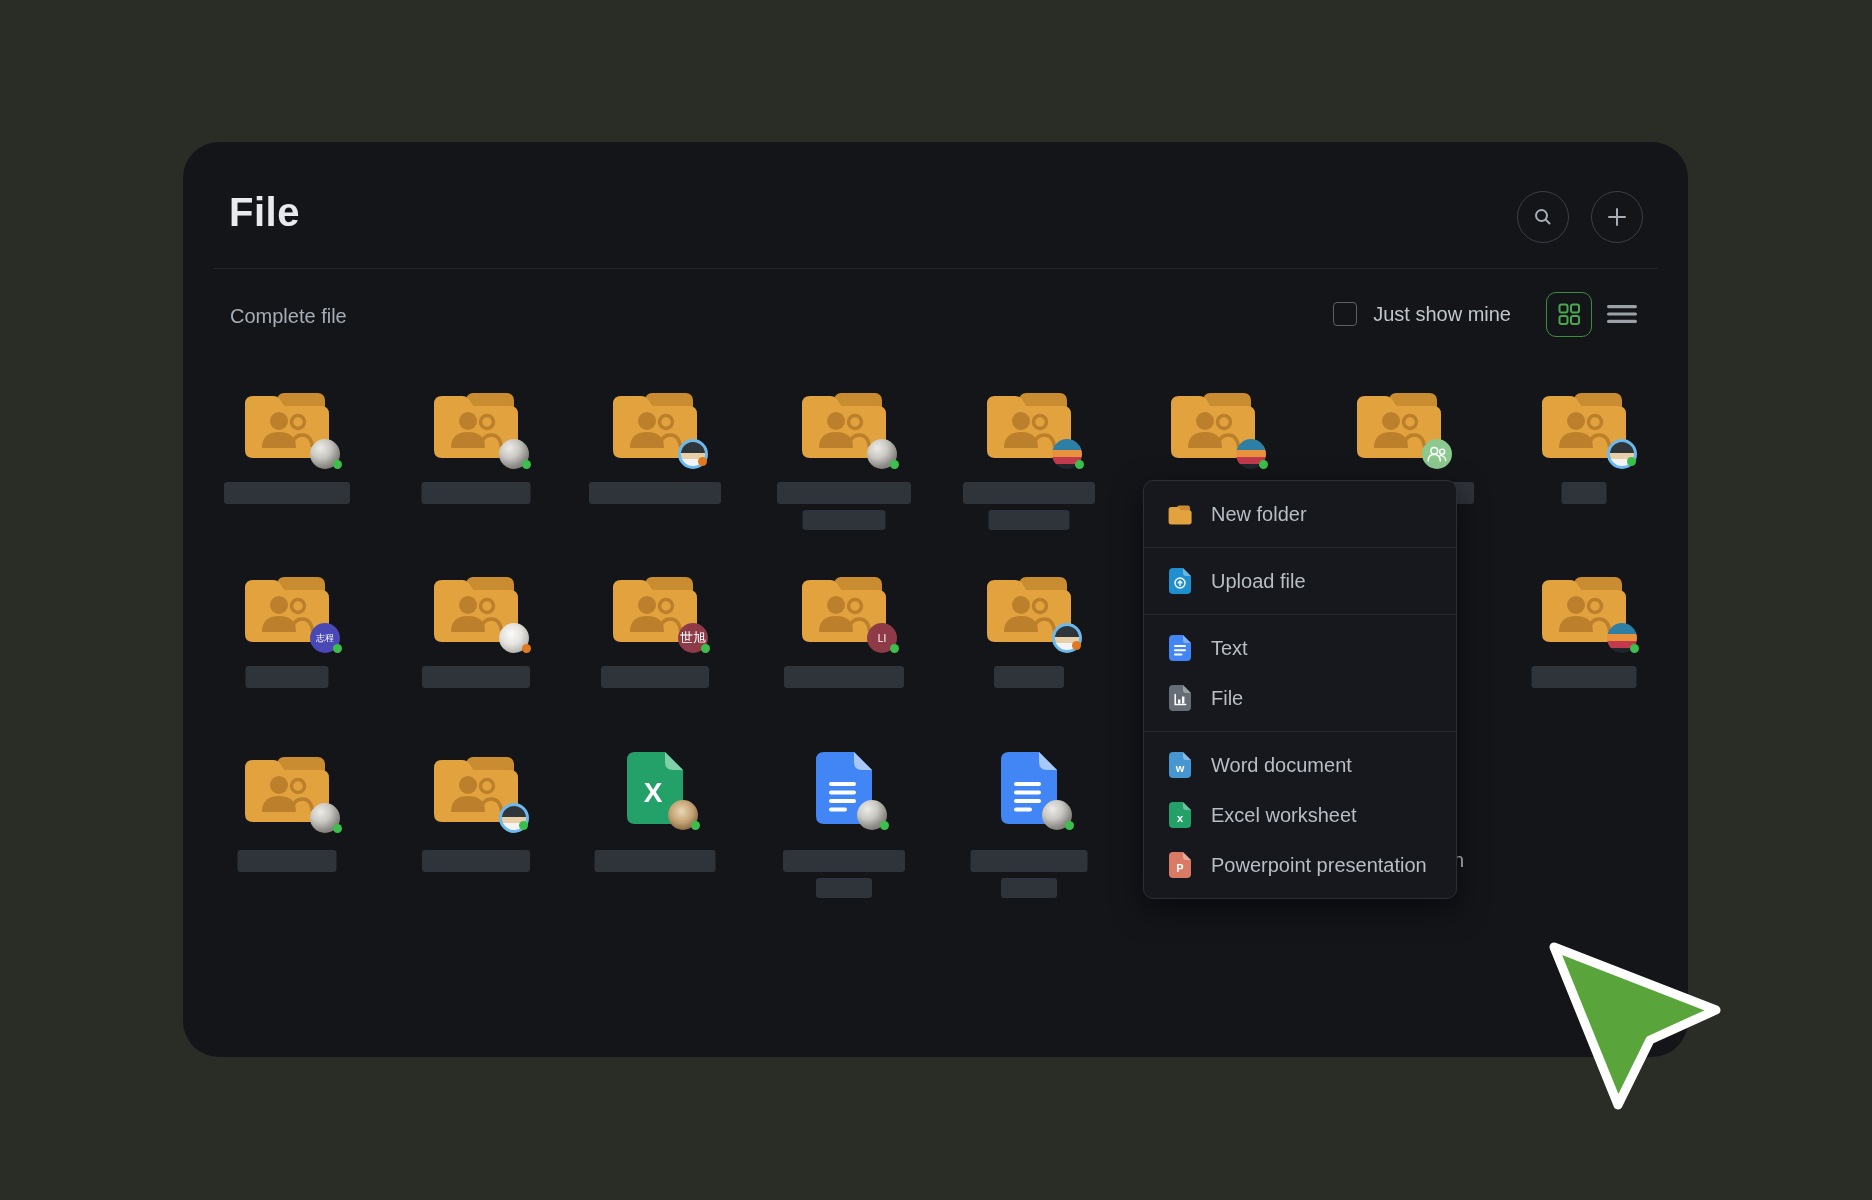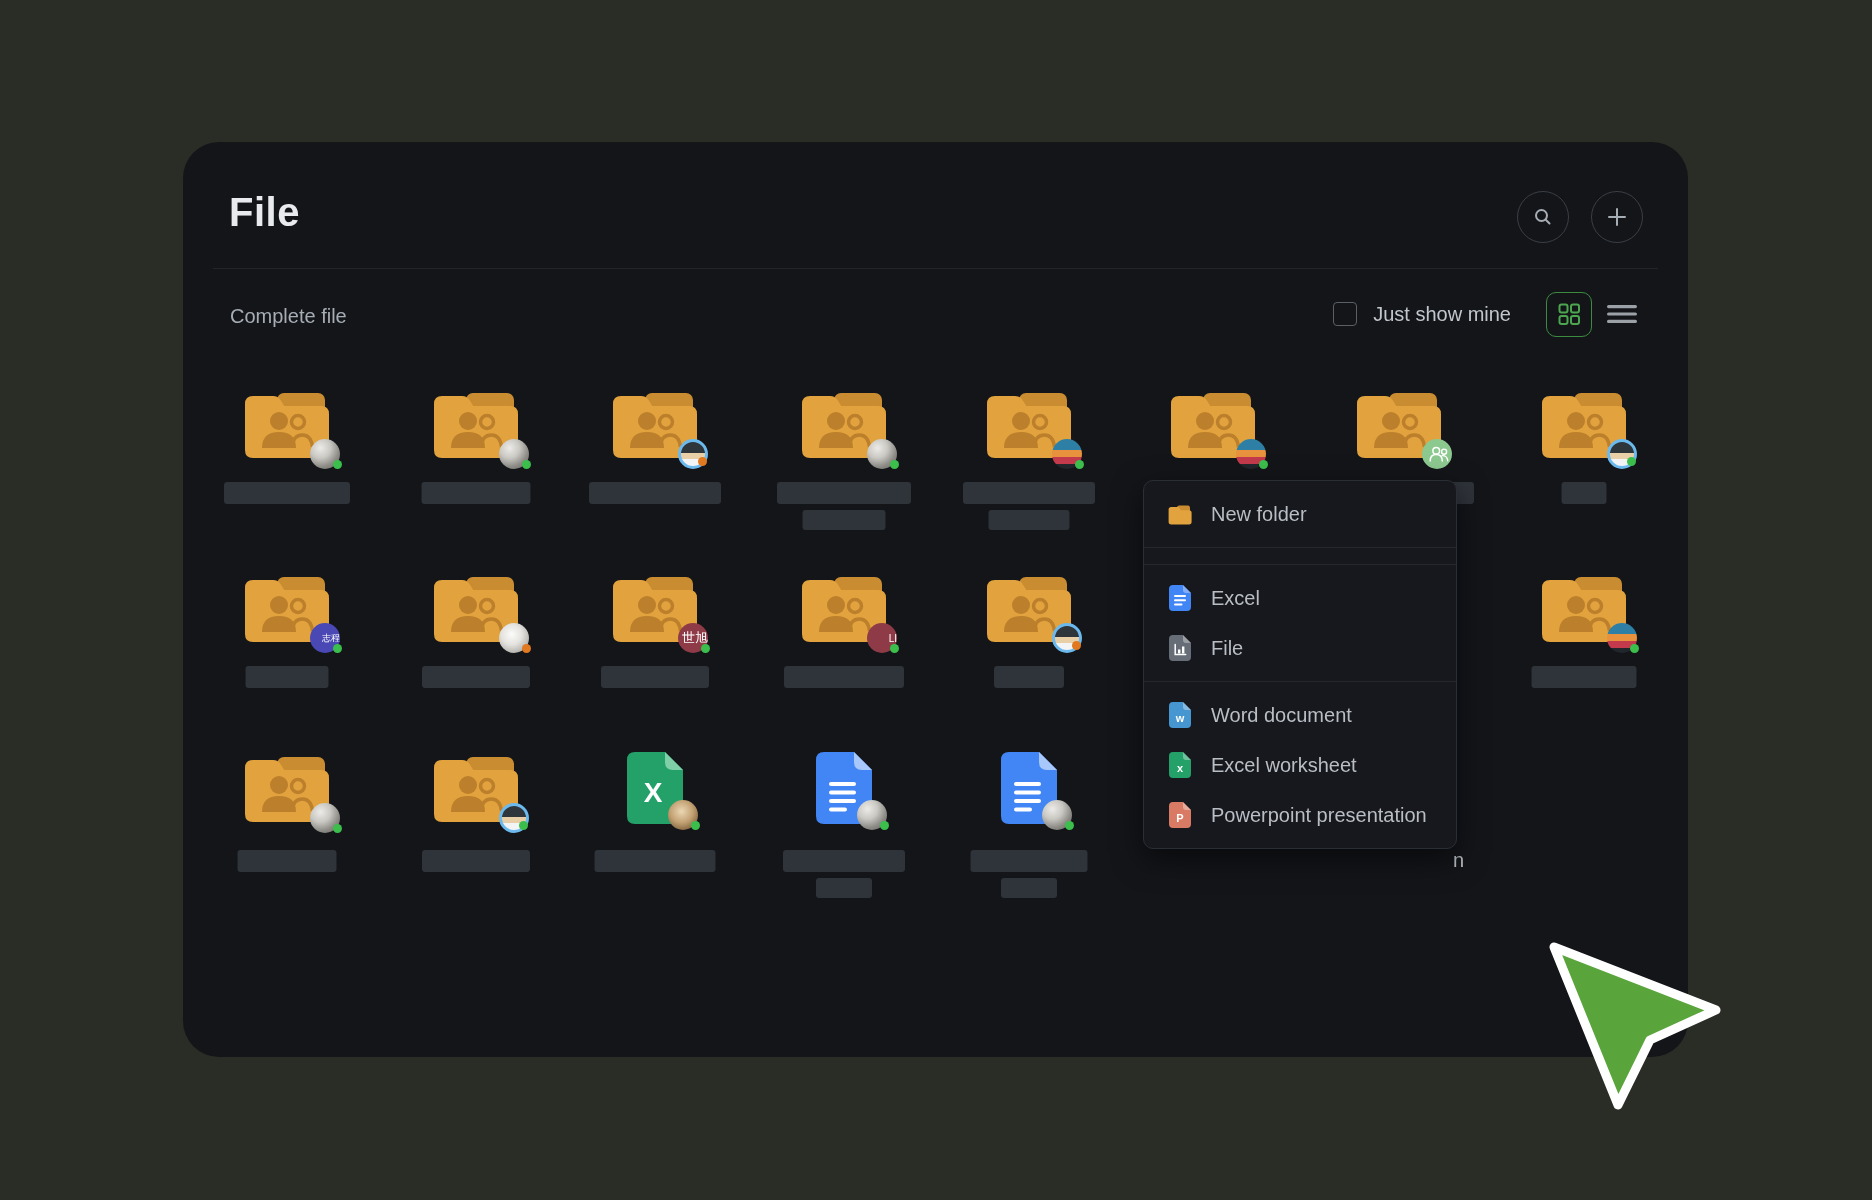--- a/index.html
+++ b/index.html
@@ -48,21 +48,21 @@
     margin-left:12px;display:flex;align-items:center;justify-content:center;padding:0;
   }
   
   #grid{position:absolute;inset:0;z-index:1;}
   .gitem{position:absolute;width:150px;cursor:pointer;}
   .icon-wrap{position:relative;margin:0 auto;}
   .icon-wrap.folder{width:88px;height:70px;}
   .icon-wrap.doc{width:56px;height:72px;}
   .badge{
     position:absolute;width:30px;height:30px;border-radius:50%;
-    display:flex;align-items:center;justify-content:flex-end;box-sizing:border-box;
+    display:flex;align-items:center;justify-content:center;box-sizing:border-box;
     font-size:9px;color:#fff;overflow:visible;
   }
   .icon-wrap.folder .badge{right:-9px;bottom:-11px;}
   .icon-wrap.doc .badge{right:-15px;bottom:-6px;}
   .badge .dot{position:absolute;width:9px;height:9px;border-radius:50%;right:-2px;bottom:0;}
   .dot.green{background:#3CBE4C;}
   .dot.orange{background:#E0791F;}
   .av-rock{background:radial-gradient(circle at 35% 30%, #ECEBE7 0%, #C9C8C3 35%, #8D8C87 65%, #5F5E59 100%);}
   .av-boy{border:3px solid #6CB9EE;background:linear-gradient(180deg,#2E353B 0%,#2E353B 45%,#E9CFA7 45%,#E9CFA7 70%,#F2F4F6 70%);}
   .av-sp{background:linear-gradient(180deg,#2E7FA6 0%,#2E7FA6 38%,#E8923E 38%,#E8923E 60%,#C23A4C 60%,#C23A4C 84%,#20262C 84%);}
@@ -404,33 +404,44 @@
             <svg width="24" height="21" viewBox="0 0 24 21">
     <rect x="9" y="1.5" width="13" height="7" rx="2.2" fill="#C98C31"></rect>
     <path d="M3.2 3 h6 q1.6 0 2.4 1.3 l1.2 1.9 H21 q2.6 0 2.6 2.6 v9 q0 2.6 -2.6 2.6 H3.2 q-2.6 0 -2.6 -2.6 V5.6 q0 -2.6 2.6 -2.6 Z" fill="#E2A33E"></path>
 
   </svg>
           </span>
                      <span class="mi-label">New folder</span>
         </div>
       </div>
       <div class="menu-group">
+        <div class="menu-item">
+          <span class="mi-icon">
+            <svg width="22" height="26" viewBox="0 0 22 26">
+    <path d="M4 0 H14 L22 8 V22 q0 4 -4 4 H4 q-4 0 -4 -4 V4 q0 -4 4 -4 Z" fill="#1F8FD0"></path>
+    <path d="M14 0 L22 8 H17 q-3 0 -3 -3 Z" fill="rgba(255,255,255,0.35)"></path>
+    <circle cx="11" cy="15" r="5" fill="none" stroke="#fff" stroke-width="1.4"></circle>
+       <path d="M11 17.6 v-4.2 M9.2 14.9 l1.8 -2 1.8 2" fill="none" stroke="#fff" stroke-width="1.4" stroke-linecap="round" stroke-linejoin="round"></path>
+  </svg>
+          </span>
+                     <span class="mi-label">Upload file</span>
+        </div>
       </div>
       <div class="menu-group">
         <div class="menu-item">
           <span class="mi-icon">
             <svg width="22" height="26" viewBox="0 0 22 26">
     <path d="M4 0 H14 L22 8 V22 q0 4 -4 4 H4 q-4 0 -4 -4 V4 q0 -4 4 -4 Z" fill="#4285F4"></path>
     <path d="M14 0 L22 8 H17 q-3 0 -3 -3 Z" fill="rgba(255,255,255,0.35)"></path>
     <rect x="5" y="10" width="12" height="2" rx="1" fill="#fff"></rect>
        <rect x="5" y="14.3" width="12" height="2" rx="1" fill="#fff"></rect>
        <rect x="5" y="18.6" width="8.5" height="2" rx="1" fill="#fff"></rect>
   </svg>
           </span>
-                     <span class="mi-label">Excel</span>
+                     <span class="mi-label">Text</span>
         </div>
         <div class="menu-item">
           <span class="mi-icon">
             <svg width="22" height="26" viewBox="0 0 22 26">
     <path d="M4 0 H14 L22 8 V22 q0 4 -4 4 H4 q-4 0 -4 -4 V4 q0 -4 4 -4 Z" fill="#666D76"></path>
     <path d="M14 0 L22 8 H17 q-3 0 -3 -3 Z" fill="rgba(255,255,255,0.35)"></path>
     <path d="M6.2 9.5 v10 h10.5" fill="none" stroke="#fff" stroke-width="1.5" stroke-linecap="round"></path>
        <rect x="9" y="14.5" width="2.4" height="4" fill="#fff"></rect>
        <rect x="13" y="11.5" width="2.4" height="7" fill="#fff"></rect>
   </svg>

